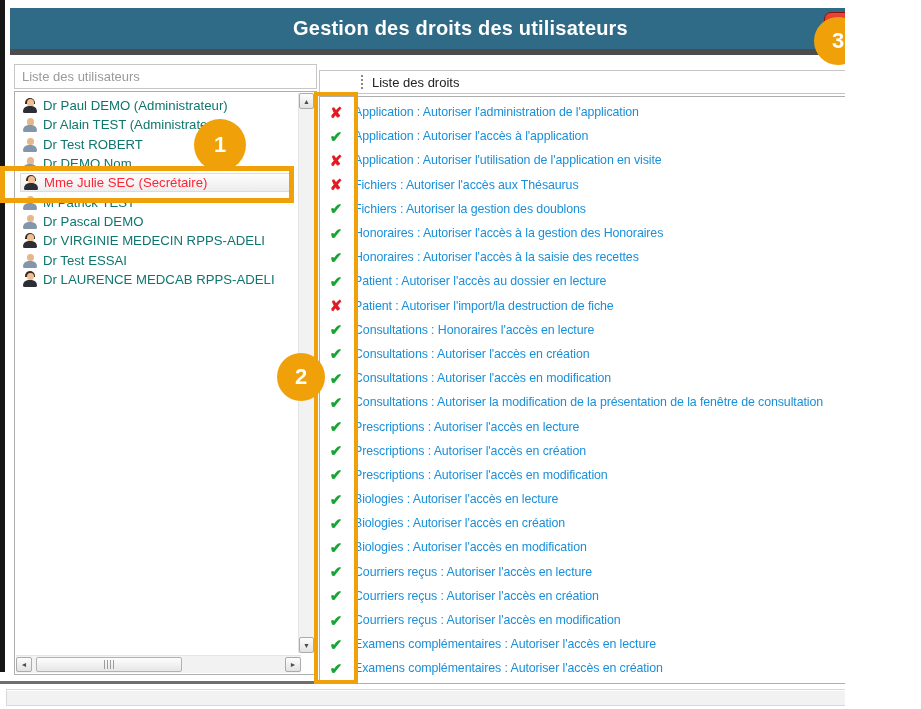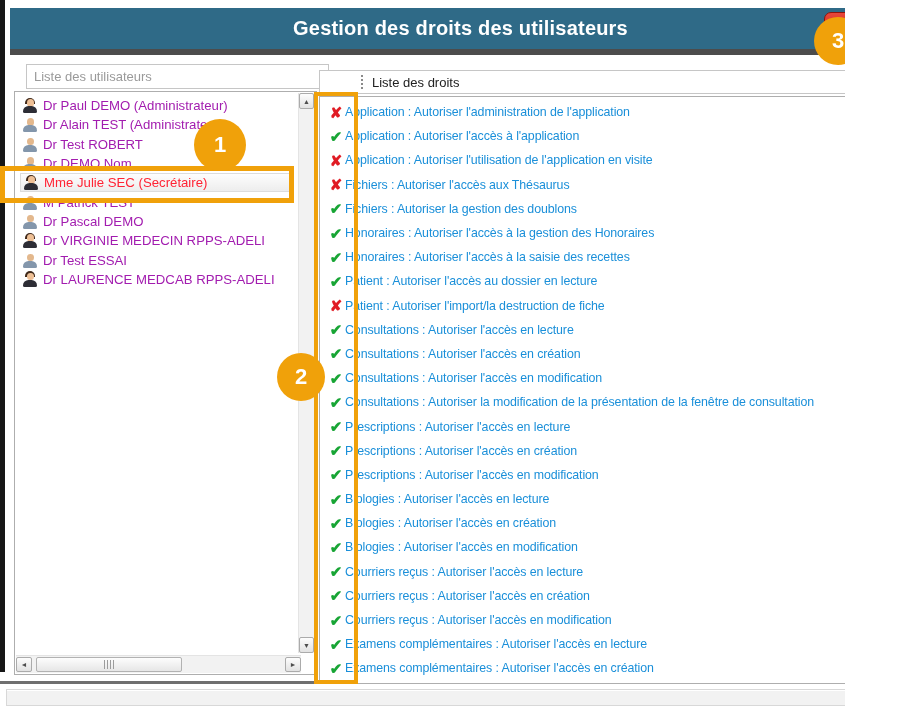--- a/index.html
+++ b/index.html
@@ -26,51 +26,51 @@
   .cancel-btn{position:absolute;left:824px;top:12px;width:38px;height:32px;border-radius:7px;
     background:linear-gradient(#e8473a,#c21d10);border:1px solid #8f130b;z-index:3;}
   .validate-btn{position:absolute;left:867px;top:13px;width:42px;height:45px;border-radius:8px;
     background:linear-gradient(#8ed055,#57a526);border:1px solid #4a8f1e;z-index:4;
     display:flex;align-items:center;justify-content:center;}
   .validate-btn svg{width:36px;height:40px;}
 
   
   .panel-header{position:absolute;background:#fff;border:1px solid #c6c6c6;display:flex;align-items:center;
     font-size:13px;overflow:hidden;white-space:nowrap;padding-left:36px;}
-  .users-header{left:26px;top:64px;width:303px;height:25px;color:#9a9a9a;padding-left:7px;}
+  .users-header{left:14px;top:64px;width:303px;height:25px;color:#9a9a9a;padding-left:7px;}
   .rights-header{left:319px;top:70px;width:596px;height:24px;color:#222;}
   .grip{width:0;height:14px;border-left:2px dotted #8a8a8a;margin:0 9px 0 5px;}
 
   .list-box{position:absolute;background:#fff;border:1px solid #aeaeae;overflow:hidden;}
   .users-box{left:14px;top:91px;width:303px;height:584px;}
   .rights-box{left:319px;top:96px;width:596px;height:588px;}
 
   .users-rows{position:absolute;left:0;top:0;right:20px;bottom:22px;padding:4px 0 0 5px;overflow:hidden;}
-  .user-row{display:flex;align-items:center;height:19.3px;white-space:nowrap;font-size:13.2px;color:#a21caf;
+  .user-row{display:flex;align-items:center;height:19.3px;white-space:nowrap;font-size:13.2px;color:#0f766e;
     padding-left:2px;}
   .user-row.selected{color:var(--selected-user-red);background:linear-gradient(#fdfdfd,#ededed);
     border:1px solid #dcdcdc;width:272px;}
   .user-label{margin-left:5px;}
 
   
   .avatar{position:relative;width:16px;height:16px;flex:0 0 16px;}
   .avatar .head{position:absolute;left:4.5px;top:1.5px;width:7px;height:7.5px;border-radius:50%;background:#e3b88d;}
   .avatar .body{position:absolute;left:1px;top:8.5px;width:14px;height:7px;border-radius:7px 7px 2px 2px;background:#8396ab;}
   .avatar .hair{display:none;}
   .avatar.female .hair{display:block;position:absolute;left:3px;top:0;width:10px;height:6px;
     border-radius:5px 5px 0 0;background:#40291a;}
   .avatar.female .body{background:#2d2d35;}
   .avatar.female .head{background:#eec096;}
 
   .rights-rows{position:absolute;left:0;top:0;right:20px;bottom:0;padding:3px 0 0 7px;overflow:hidden;}
   .right-row{display:flex;align-items:center;height:24.2px;white-space:nowrap;}
   .right-icon{width:18px;flex:0 0 18px;font-size:15px;font-weight:bold;text-align:center;line-height:1;}
   .right-icon.granted{color:var(--granted-green);}
   .right-icon.denied{color:var(--denied-red);}
-  .right-label{color:var(--right-text-blue);font-size:12.4px;letter-spacing:-.1px;}
+  .right-label{margin-left:9px;color:var(--right-text-blue);font-size:12.4px;letter-spacing:-.1px;}
 
   
   .sb-btn{position:absolute;background:linear-gradient(#fdfdfd,#e2e2e2);border:1px solid #ababab;border-radius:2px;
     display:flex;align-items:center;justify-content:center;font-size:7px;color:#4d4d4d;}
   .vtrack{position:absolute;top:1px;width:17px;background:#f2f2f2;border-left:1px solid #e4e4e4;}
   .users-vtrack{right:1px;height:560px;}
   .rights-vtrack{right:1px;height:585px;}
   .htrack{position:absolute;left:1px;bottom:1px;height:18px;background:#f2f2f2;border-top:1px solid #e4e4e4;}
   .users-htrack{width:285px;}
   .thumb{position:absolute;background:linear-gradient(90deg,#fdfdfd,#e6e6e6);border:1px solid #b2b2b2;border-radius:2px;
@@ -269,21 +269,21 @@
         <div class="right-row">
     <span class="right-icon granted">✔</span>
     <span class="right-label">Patient : Autoriser l'accès au dossier en lecture</span>
   </div>
         <div class="right-row">
     <span class="right-icon denied">✘</span>
     <span class="right-label">Patient : Autoriser l'import/la destruction de fiche</span>
   </div>
         <div class="right-row">
     <span class="right-icon granted">✔</span>
-    <span class="right-label">Consultations : Autoriser l'accès en lecture</span>
+    <span class="right-label">Consultations : Honoraires l'accès en lecture</span>
   </div>
         <div class="right-row">
     <span class="right-icon granted">✔</span>
     <span class="right-label">Consultations : Autoriser l'accès en création</span>
   </div>
         <div class="right-row">
     <span class="right-icon granted">✔</span>
     <span class="right-label">Consultations : Autoriser l'accès en modification</span>
   </div>
         <div class="right-row">

